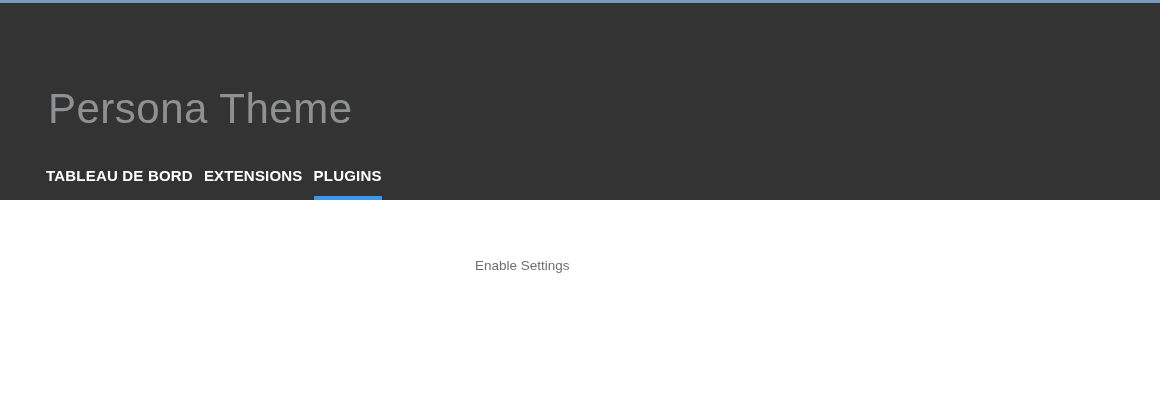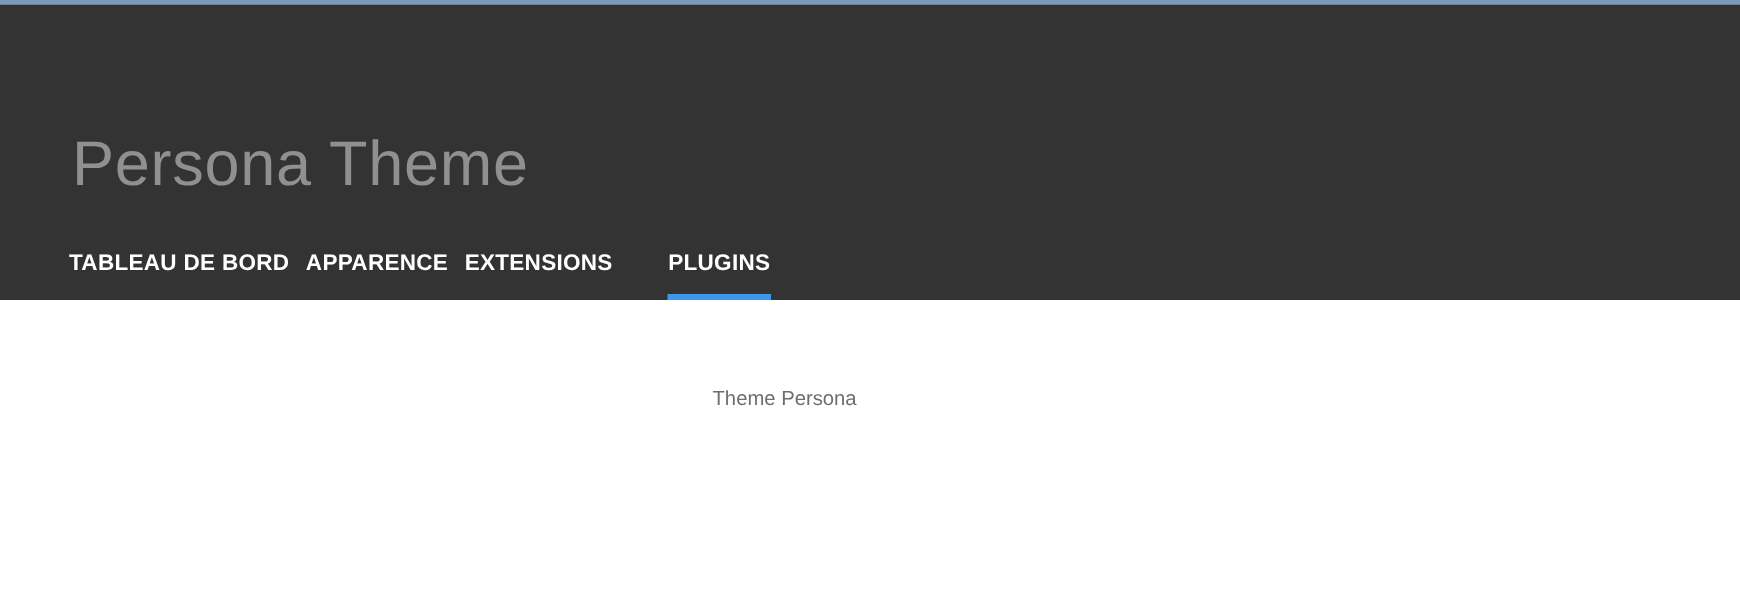--- a/index.html
+++ b/index.html
@@ -22,21 +22,21 @@
   }
   .nav{
     position:absolute;left:46px;bottom:0;
     display:flex;column-gap:11px;align-items:flex-end;
   }
   .nav-item{
     color:#ffffff;font-size:15px;font-weight:600;letter-spacing:0.2px;
     text-transform:uppercase;white-space:nowrap;cursor:pointer;
     padding-bottom:16px;text-decoration:none;display:block;
   }
-  .nav-item.active{padding-bottom:12px;border-bottom:4px solid var(--accent);margin-left:26px;}
+  .nav-item.active{padding-bottom:12px;border-bottom:4px solid var(--accent);}
 
   .content{position:absolute;left:0;top:200px;width:100%;height:210px;background:#ffffff;}
   .section-label{
     position:absolute;left:475px;top:58px;
     font-size:13.5px;color:#6b6f73;
   }
   .toggles{position:absolute;left:666px;top:46px;display:flex;flex-direction:column;}
   .toggle-row{display:flex;align-items:center;height:32px;column-gap:12px;}
   .toggle{
     position:relative;width:44px;height:20px;border-radius:10px;
@@ -56,23 +56,22 @@
 <body>
 
 <div class="page">
   <div class="top-strip"></div>
 
   <header class="header">
     <h1 class="title">Persona Theme</h1>
 
     <nav class="nav">
       <a class="nav-item">TABLEAU DE BORD</a>
-      <a class="nav-item">APPARENCE</a>
       <a class="nav-item">EXTENSIONS</a>
       <a class="nav-item active">PLUGINS</a>
     </nav>
   </header>
 
   <main class="content">
-    <div class="section-label">Theme Persona</div>
+    <div class="section-label">Enable Settings</div>
 
   </main>
 </div>
 
 </body></html>

